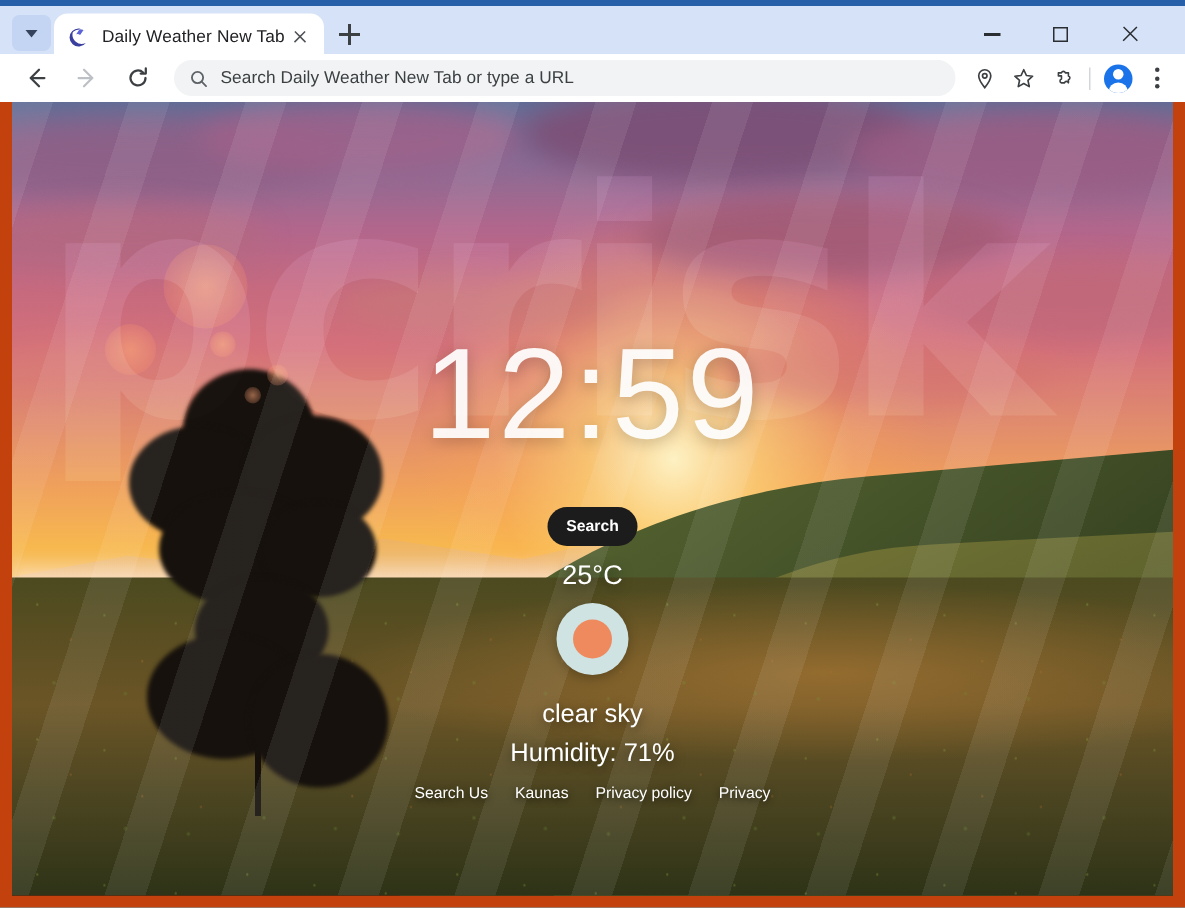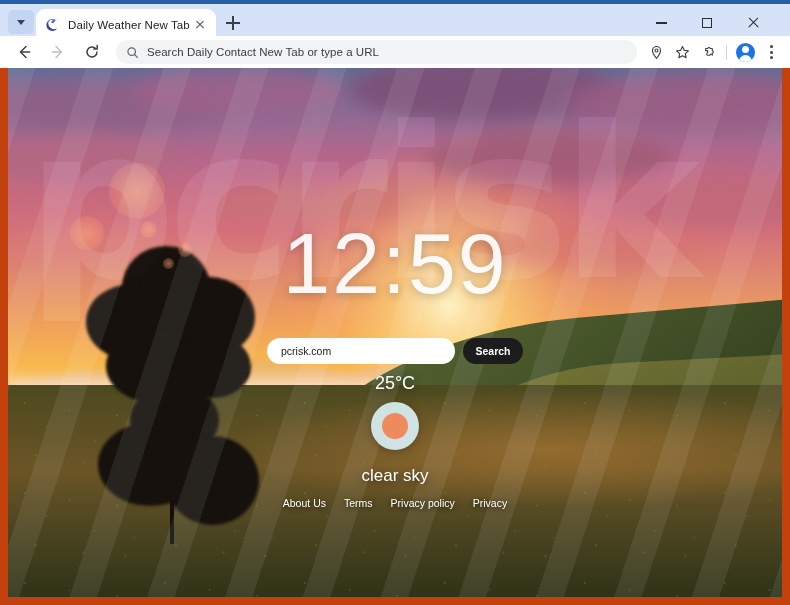--- a/index.html
+++ b/index.html
@@ -497,21 +497,21 @@
         <path d="M13 8a5 5 0 1 1-1.6-3.7" fill="none" stroke="#3c4043" stroke-width="1.5" stroke-linecap="round"></path>
         <path d="M13.2 1.6v3.4h-3.4" fill="none" stroke="#3c4043" stroke-width="1.5" stroke-linecap="round" stroke-linejoin="round"></path>
       </svg>
     </div>
 
     <div class="omnibox">
       <svg width="13" height="13" viewBox="0 0 16 16">
         <circle cx="7" cy="7" r="4.6" fill="none" stroke="#5f6368" stroke-width="1.5"></circle>
         <path d="M10.4 10.4 14 14" stroke="#5f6368" stroke-width="1.5" stroke-linecap="round"></path>
       </svg>
-      <span class="omni-placeholder">Search Daily Contact New Tab or type a URL</span>
+      <span class="omni-placeholder">Search Daily Weather New Tab or type a URL</span>
     </div>
 
     <div class="tb-icon">
       <svg width="15" height="15" viewBox="0 0 16 16">
         <path d="M8 1.6c-2.4 0-4.3 1.9-4.3 4.3 0 3.2 4.3 8.4 4.3 8.4s4.3-5.2 4.3-8.4c0-2.4-1.9-4.3-4.3-4.3Z" fill="none" stroke="#3c4043" stroke-width="1.2"></path>
         <circle cx="8" cy="5.9" r="1.6" fill="none" stroke="#3c4043" stroke-width="1.2"></circle>
       </svg>
     </div>
 
     <div class="tb-icon">
@@ -583,33 +583,33 @@
     <div class="flare" style="left:20%;top:36%;width:11px;height:11px;"></div>
 
     <div class="watermark">pcrisk</div>
     <div class="streaks"></div>
 
     <div class="content">
 
       <div class="clock">12:59</div>
 
       <div class="searchrow">
-        <input class="search-input" type="text" value="pcrisk.com" style="">
         <button class="search-btn">Search</button>
       </div>
 
       <div class="wx-temp">25°C</div>
 
       <div class="wx-icon">
         <span class="sun"></span>
       </div>
 
       <div class="wx-desc">clear sky</div>
+      <div class="wx-hum">Humidity: 71%</div>
 
       <div class="footer">
-        <span>About Us</span>
-        <span>Terms</span>
+        <span>Search Us</span>
+        <span>Kaunas</span>
         <span>Privacy policy</span>
         <span>Privacy</span>
       </div>
     </div>
   </div>
 </div>
 
 </body></html>

